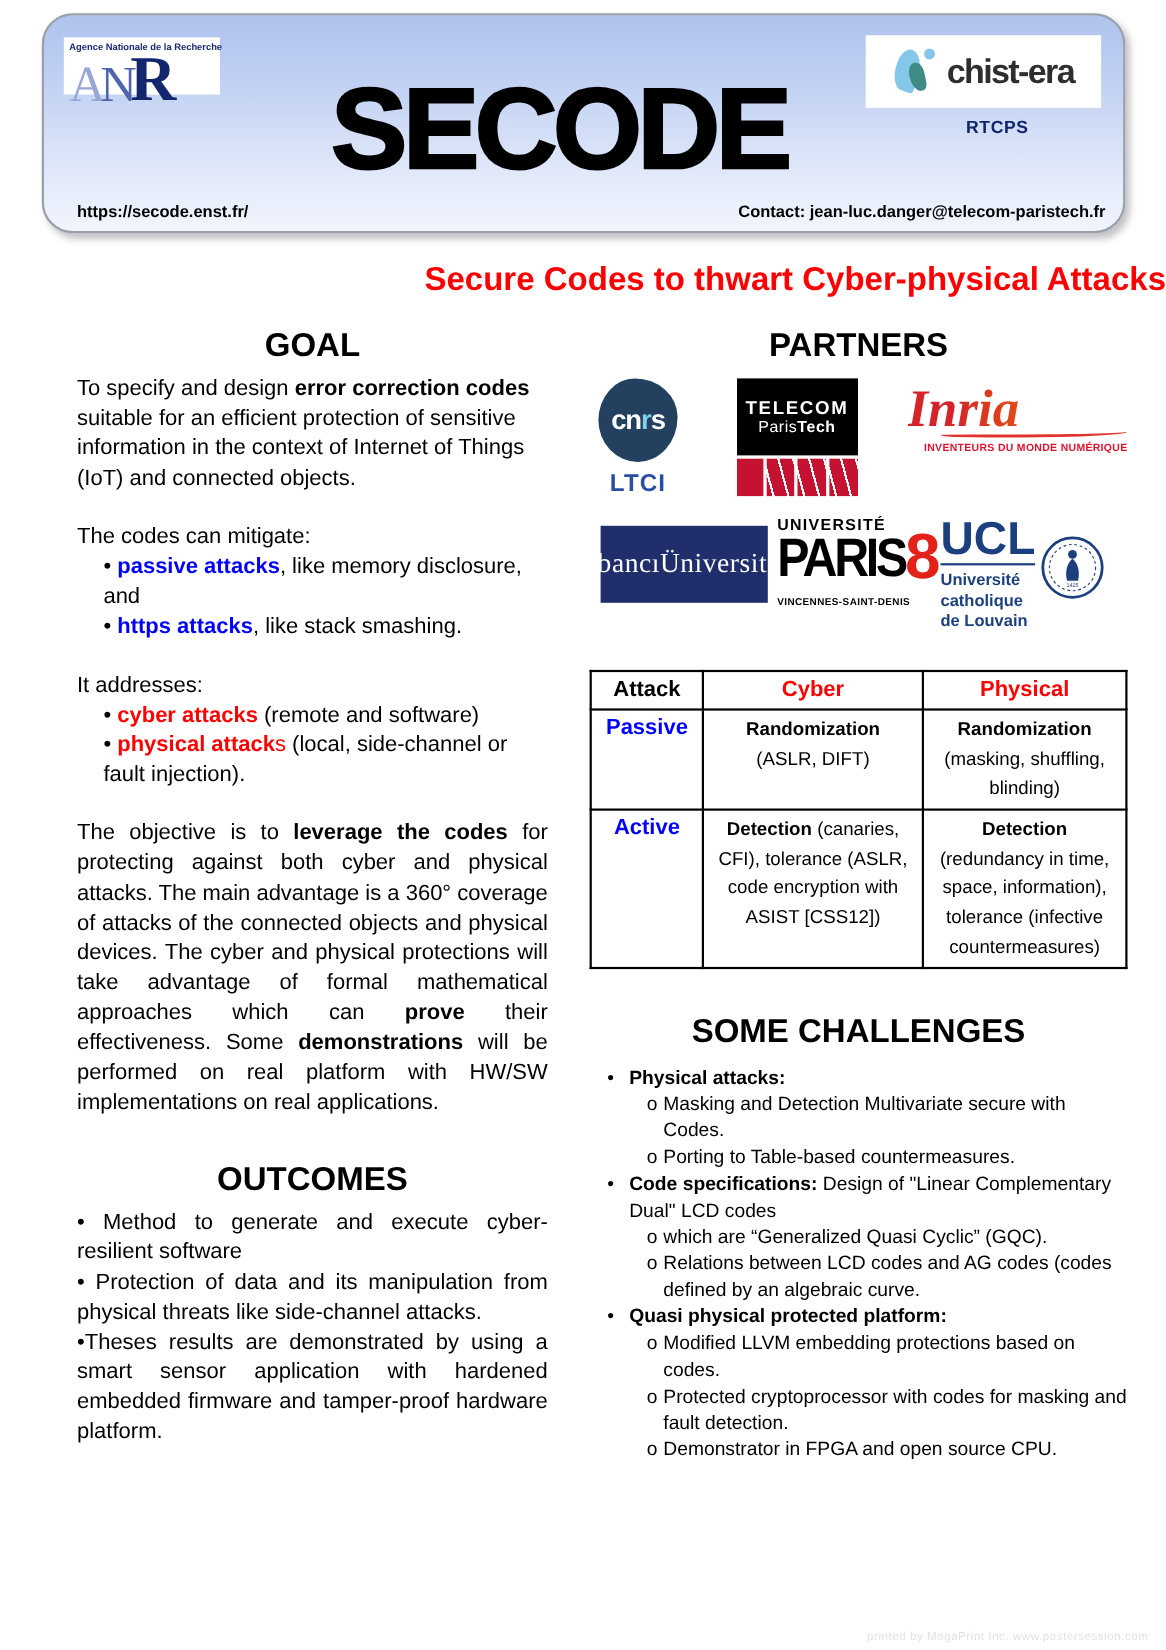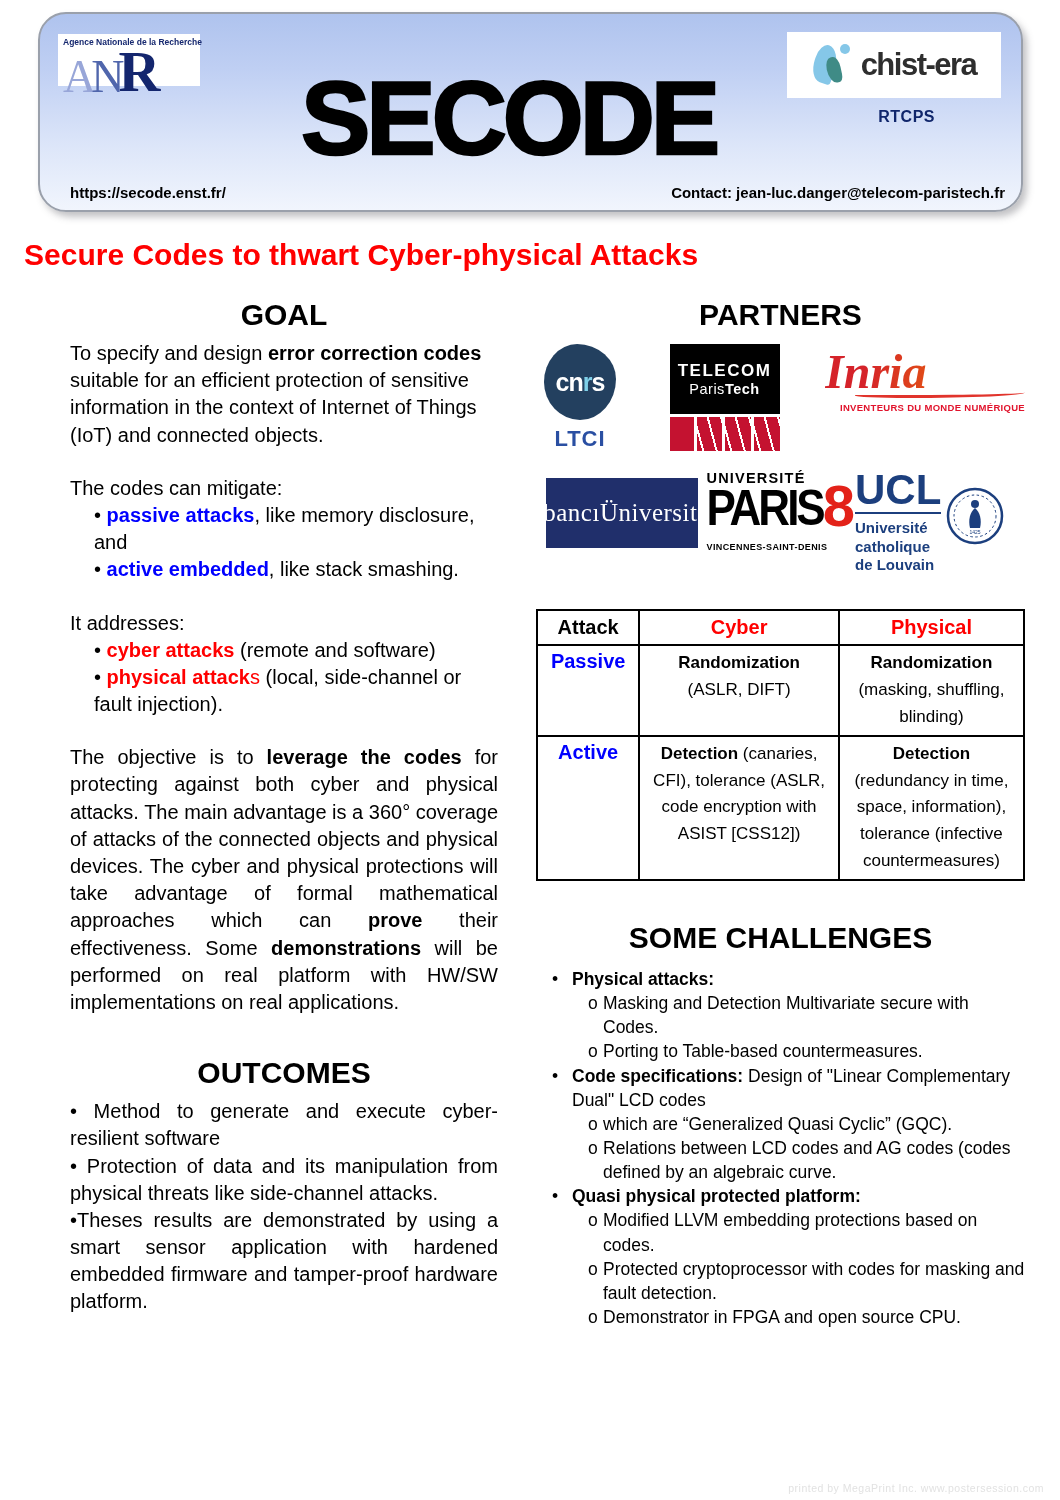--- a/index.html
+++ b/index.html
@@ -30,21 +30,21 @@
   .chist-icon { position:relative; width:42px; height:48px; flex:none; }
   .ci-comma { position:absolute; left:2px; top:4px; width:22px; height:38px; background:#85c7e8; border-radius:70% 100% 20% 90%; transform:rotate(18deg); }
   .ci-teal  { position:absolute; left:15px; top:16px; width:14px; height:26px; background:#3f8b86; border-radius:60% 60% 40% 80%; transform:rotate(-12deg); }
   .ci-dot   { position:absolute; right:4px; top:3px; width:10px; height:10px; border-radius:50%; background:#85c7e8; }
   .chist-word { font-size:31px; font-weight:bold; color:#2e2e2e; letter-spacing:-1.5px; }
   .rtcps { position:absolute; right:86px; top:94px; font-size:16px; font-weight:bold; color:#10266b; letter-spacing:.5px; }
   .hdr-url { position:absolute; left:30px; bottom:9px; font-size:15px; font-weight:bold; }
   .hdr-contact { position:absolute; right:16px; bottom:9px; font-size:15px; font-weight:bold; }
 
   
-  .subtitle { position:absolute; left:0; width:100%; top:238px; text-align:left; color:#ff0000; font-size:30px; font-weight:bold;padding-left:24px; }
+  .subtitle { position:absolute; left:0; width:100%; top:238px; text-align:right; color:#ff0000; font-size:30px; font-weight:bold;padding-left:24px; }
 
   
   .cols { position:absolute; left:0; top:298px; width:100%; display:flex; padding:0 35px 0 70px; gap:38px; }
   .col-left  { width:428px; flex:none; }
   .col-right { width:489px; flex:none; }
   h2.sec { font-size:30px; font-weight:bold; text-align:center; letter-spacing:0; margin-bottom:8px; }
   .body { font-size:20px; line-height:1.36; }
   .para { margin-top:26px; }
   .just { text-align:justify; }
   .bullet { padding-left:24px; }
@@ -144,21 +144,21 @@
   <div class="cols">
 
     <div class="col-left">
       <h2 class="sec">GOAL</h2>
 
       <p class="body"><span>To specify and design </span><b>error correction codes</b><span> suitable for an efficient protection of sensitive information in the context of Internet of Things (IoT) and connected objects.</span></p>
 
       <div class="body para">
         <div>The codes can mitigate:</div>
         <div class="bullet"><span>• </span><b class="blue">passive attacks</b><span>, like memory disclosure, and</span></div>
-        <div class="bullet"><span>• </span><b class="blue">active embedded</b><span>, like stack smashing.</span></div>
+        <div class="bullet"><span>• </span><b class="blue">https attacks</b><span>, like stack smashing.</span></div>
       </div>
 
       <div class="body para">
         <div>It addresses:</div>
         <div class="bullet"><span>• </span><b class="redt">cyber attacks</b><span class="redt"></span><span> (remote and software)</span></div>
         <div class="bullet"><span>• </span><b class="redt">physical attack</b><span class="redt">s</span><span> (local, side-channel or fault injection).</span></div>
       </div>
 
       <p class="body para just"><span>The objective is to </span><b>leverage the codes</b><span> for protecting against both cyber and physical attacks. The main advantage is a 360° coverage of attacks of the connected objects and physical devices. The cyber and physical protections will take advantage of formal mathematical approaches which can </span><b>prove</b><span> their effectiveness. Some </span><b>demonstrations</b><span> will be performed on real platform with HW/SW implementations on real applications.</span></p>
 

